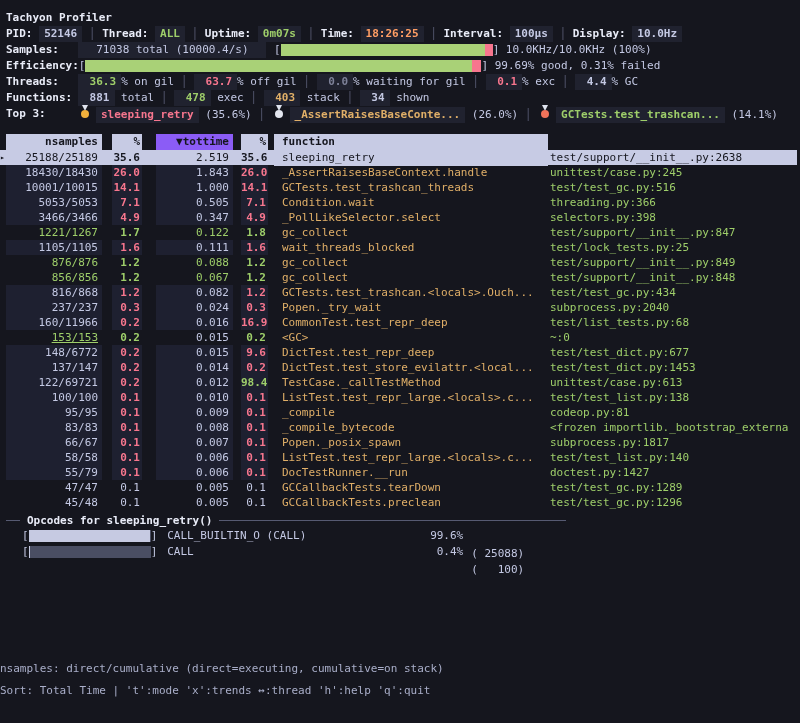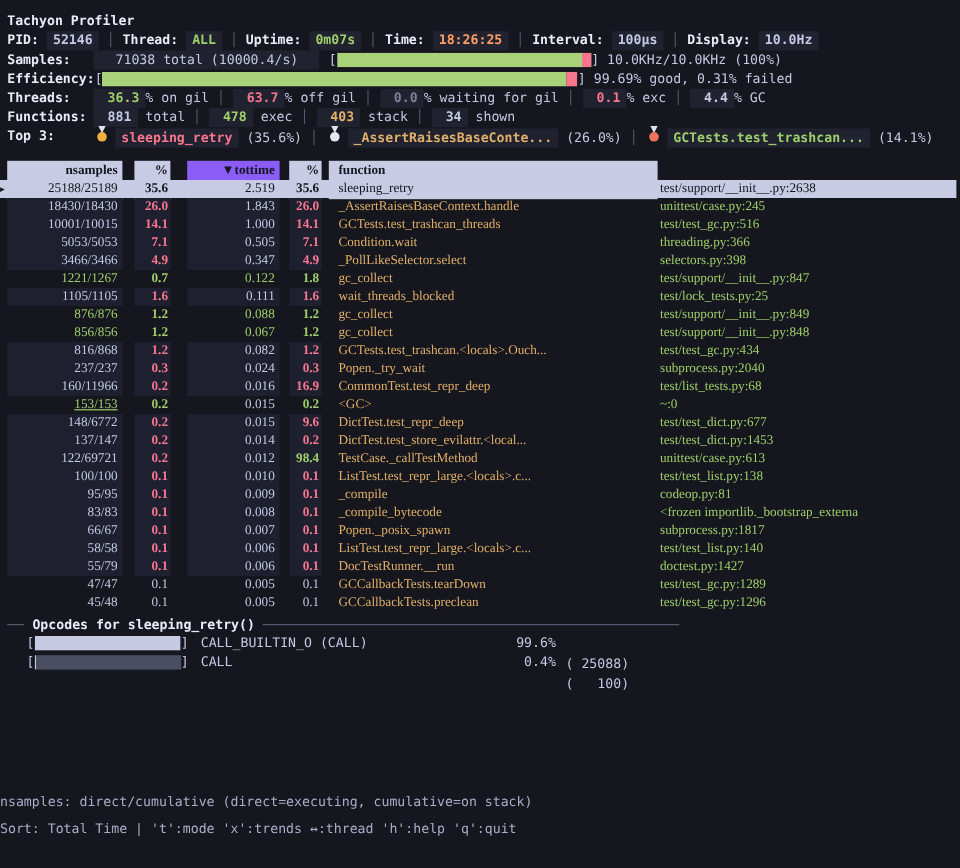--- a/index.html
+++ b/index.html
@@ -20,21 +20,21 @@
   .fill-good{background:#a9d177;height:100%;}
   .fill-bad{background:#f7768e;height:100%;}
   
   .medal{position:relative;display:inline-block;width:10px;height:13px;margin:0 6px 0 2px;}
   .medal .rib{position:absolute;top:0;left:2px;width:0;height:0;
     border-left:3px solid transparent;border-right:3px solid transparent;border-top:6px solid #dfe3ee;}
   .medal .cir{position:absolute;bottom:0;left:1px;width:8px;height:8px;border-radius:50%;}
   .m-gold .cir{background:#f2b13c;} .m-silver .cir{background:#e3e6ee;} .m-bronze .cir{background:#f0735a;}
   
   .table{padding:0 3px 0 6px;}
-  .trow{display:grid;grid-template-columns:96px 40px 91px 35px 280px 1fr;height:15px;line-height:15px;position:relative;font-family:Liberation Serif, serif;}
+  .trow{display:grid;grid-template-columns:96px 40px 91px 35px 280px 1fr;height:15px;line-height:15px;position:relative;}
   .hrow{height:16px;line-height:16px;margin-bottom:0px;}
   .cell{white-space:pre;overflow:hidden;}
   .c-ns{text-align:right;padding-right:4px;}
   .c-p1{text-align:right;padding-right:2px;margin-left:10px;}
   .c-tot{text-align:right;padding-right:4px;margin-left:14px;}
   .c-p2{text-align:right;padding-right:2px;margin-left:8px;}
   .c-fn{padding-left:8px;margin-left:6px;color:#e0af68;}
   .c-file{padding-left:2px;color:#9ece6a;}
   .hrow .cell{background:#c7cbe4;color:#15161e;font-weight:700;}
   .hrow .c-tot{background:#8b5cf6;}
@@ -146,21 +146,21 @@
         <div class="trow v-def">
           <span class="cell c-ns">3466/3466</span>
           <span class="cell c-p1">4.9</span>
           <span class="cell c-tot">0.347</span>
           <span class="cell c-p2">4.9</span>
           <span class="cell c-fn">_PollLikeSelector.select</span>
           <span class="cell c-file">selectors.py:398</span>
         </div>
         <div class="trow v-grn">
           <span class="cell c-ns">1221/1267</span>
-          <span class="cell c-p1">0.7</span>
+          <span class="cell c-p1">1.7</span>
           <span class="cell c-tot">0.122</span>
           <span class="cell c-p2">1.8</span>
           <span class="cell c-fn">gc_collect</span>
           <span class="cell c-file">test/support/__init__.py:847</span>
         </div>
         <div class="trow v-def">
           <span class="cell c-ns">1105/1105</span>
           <span class="cell c-p1">1.6</span>
           <span class="cell c-tot">0.111</span>
           <span class="cell c-p2">1.6</span>

